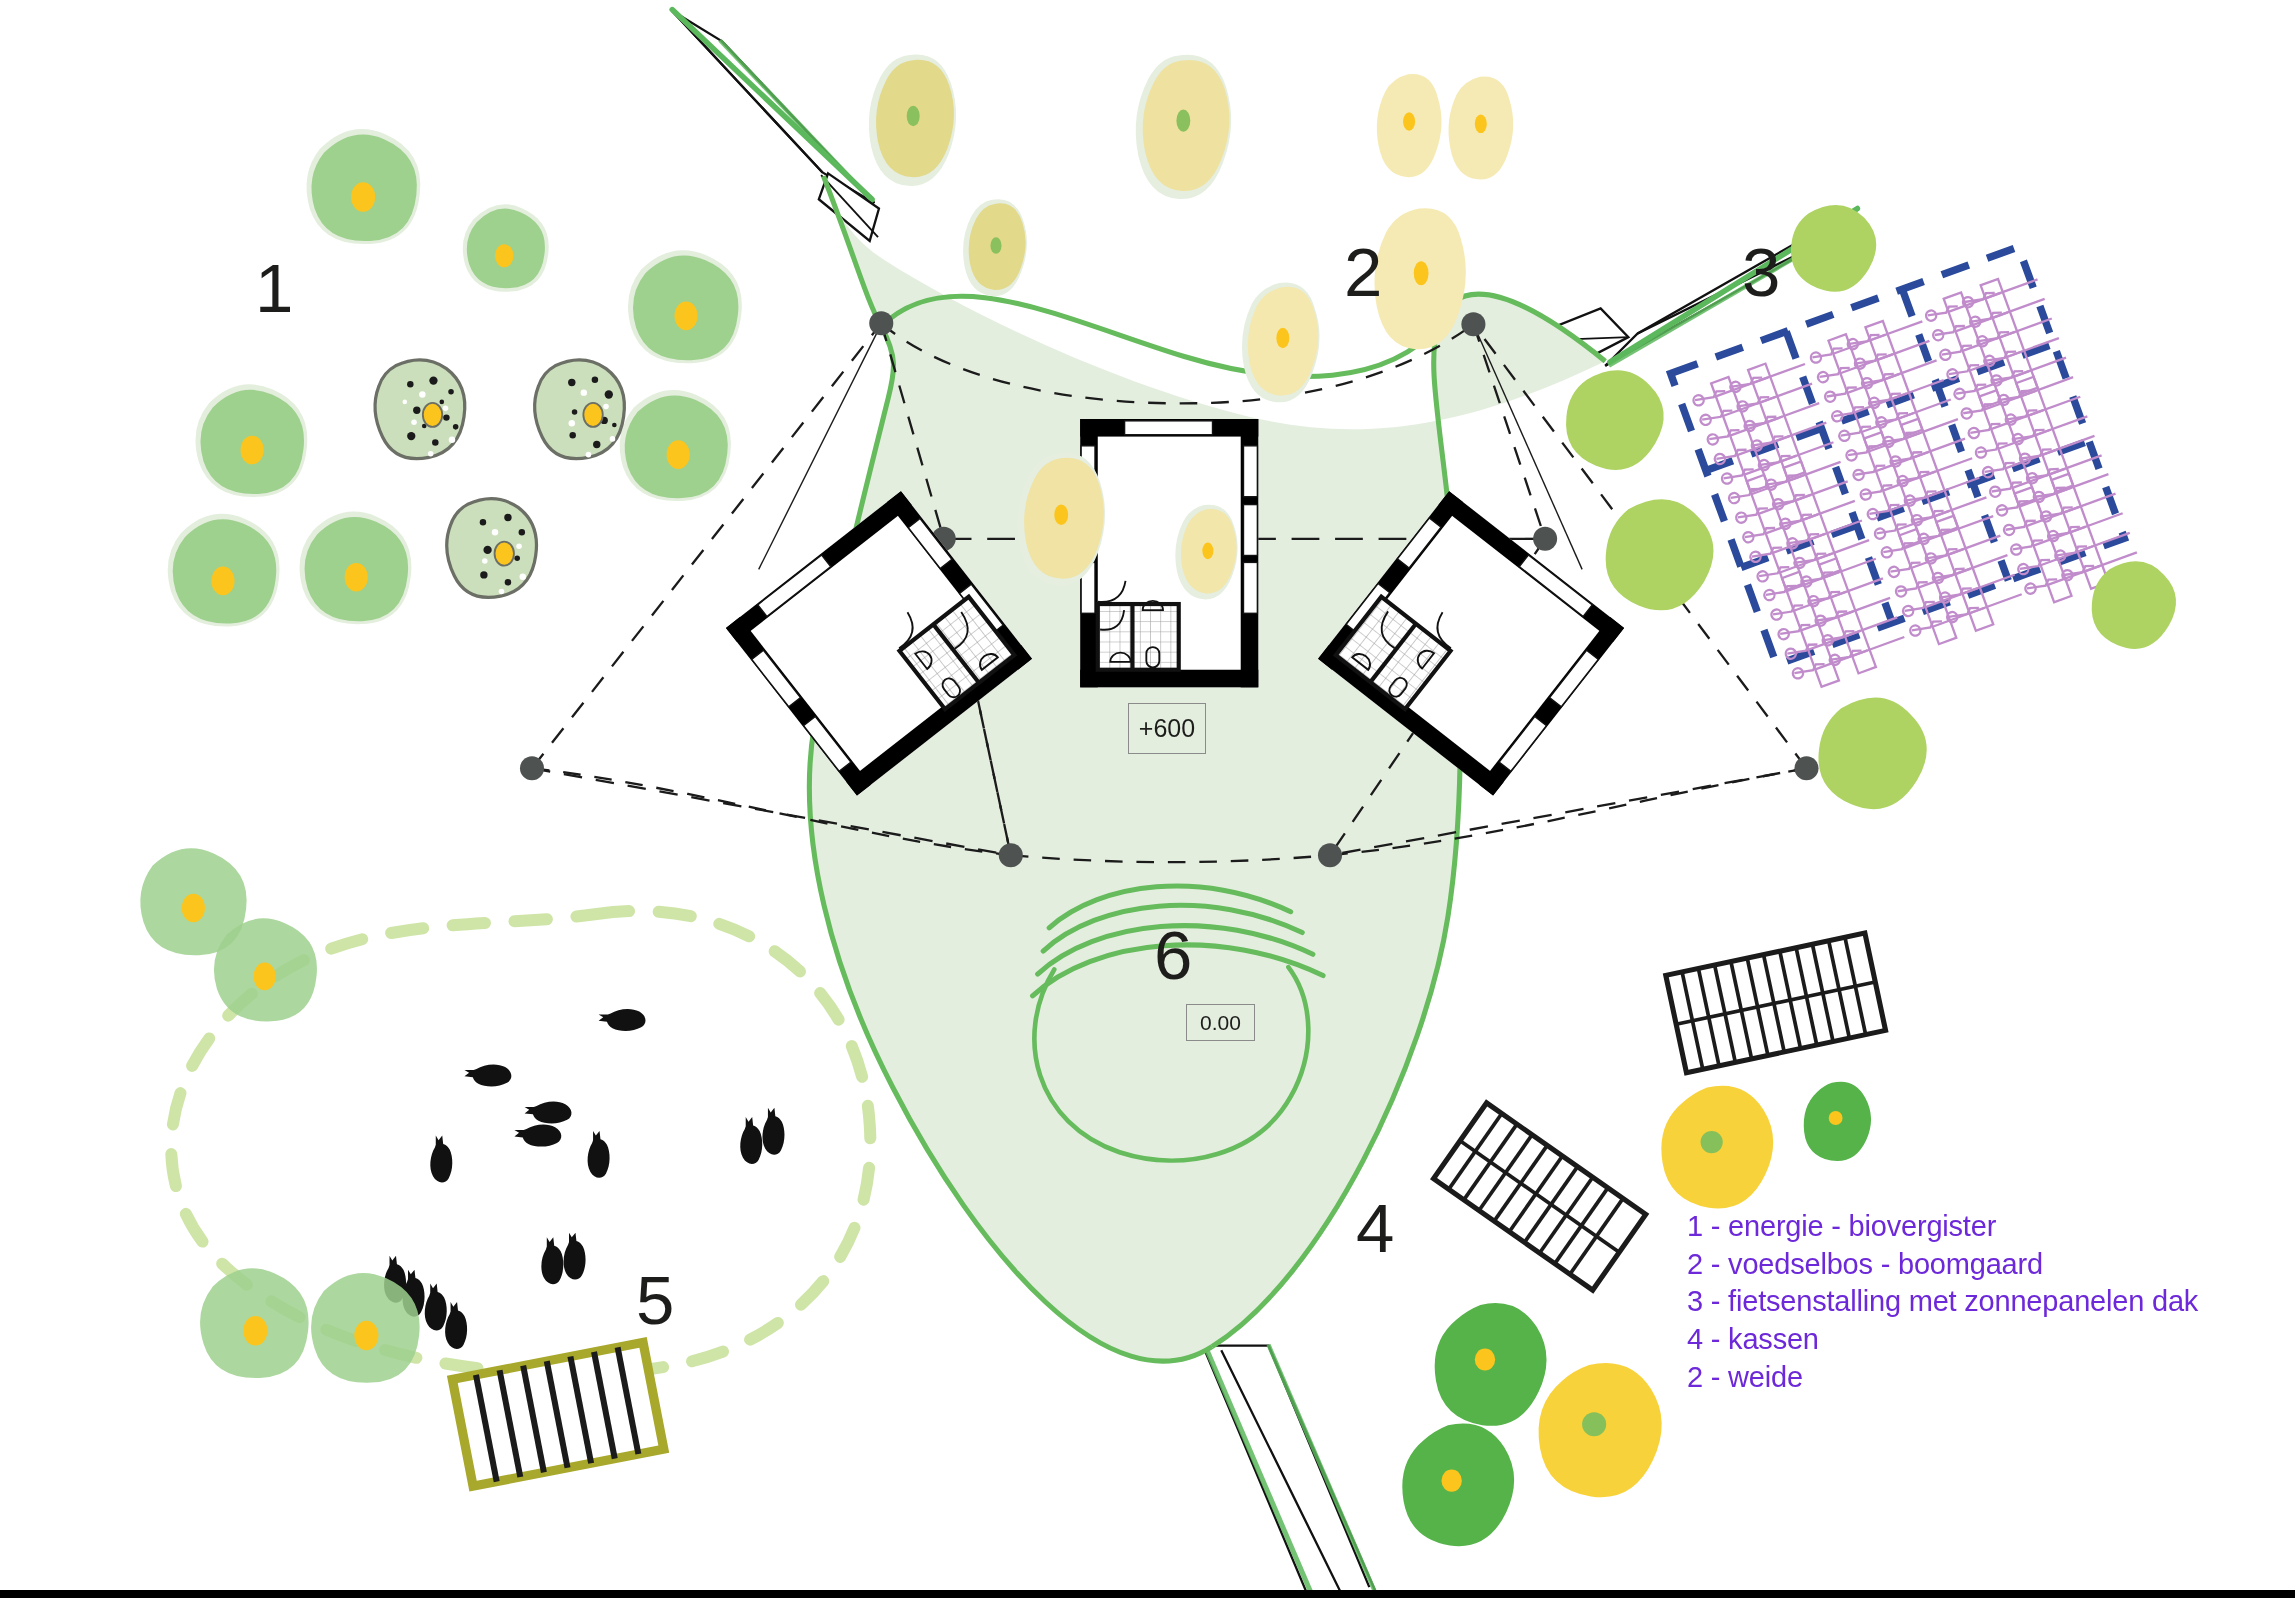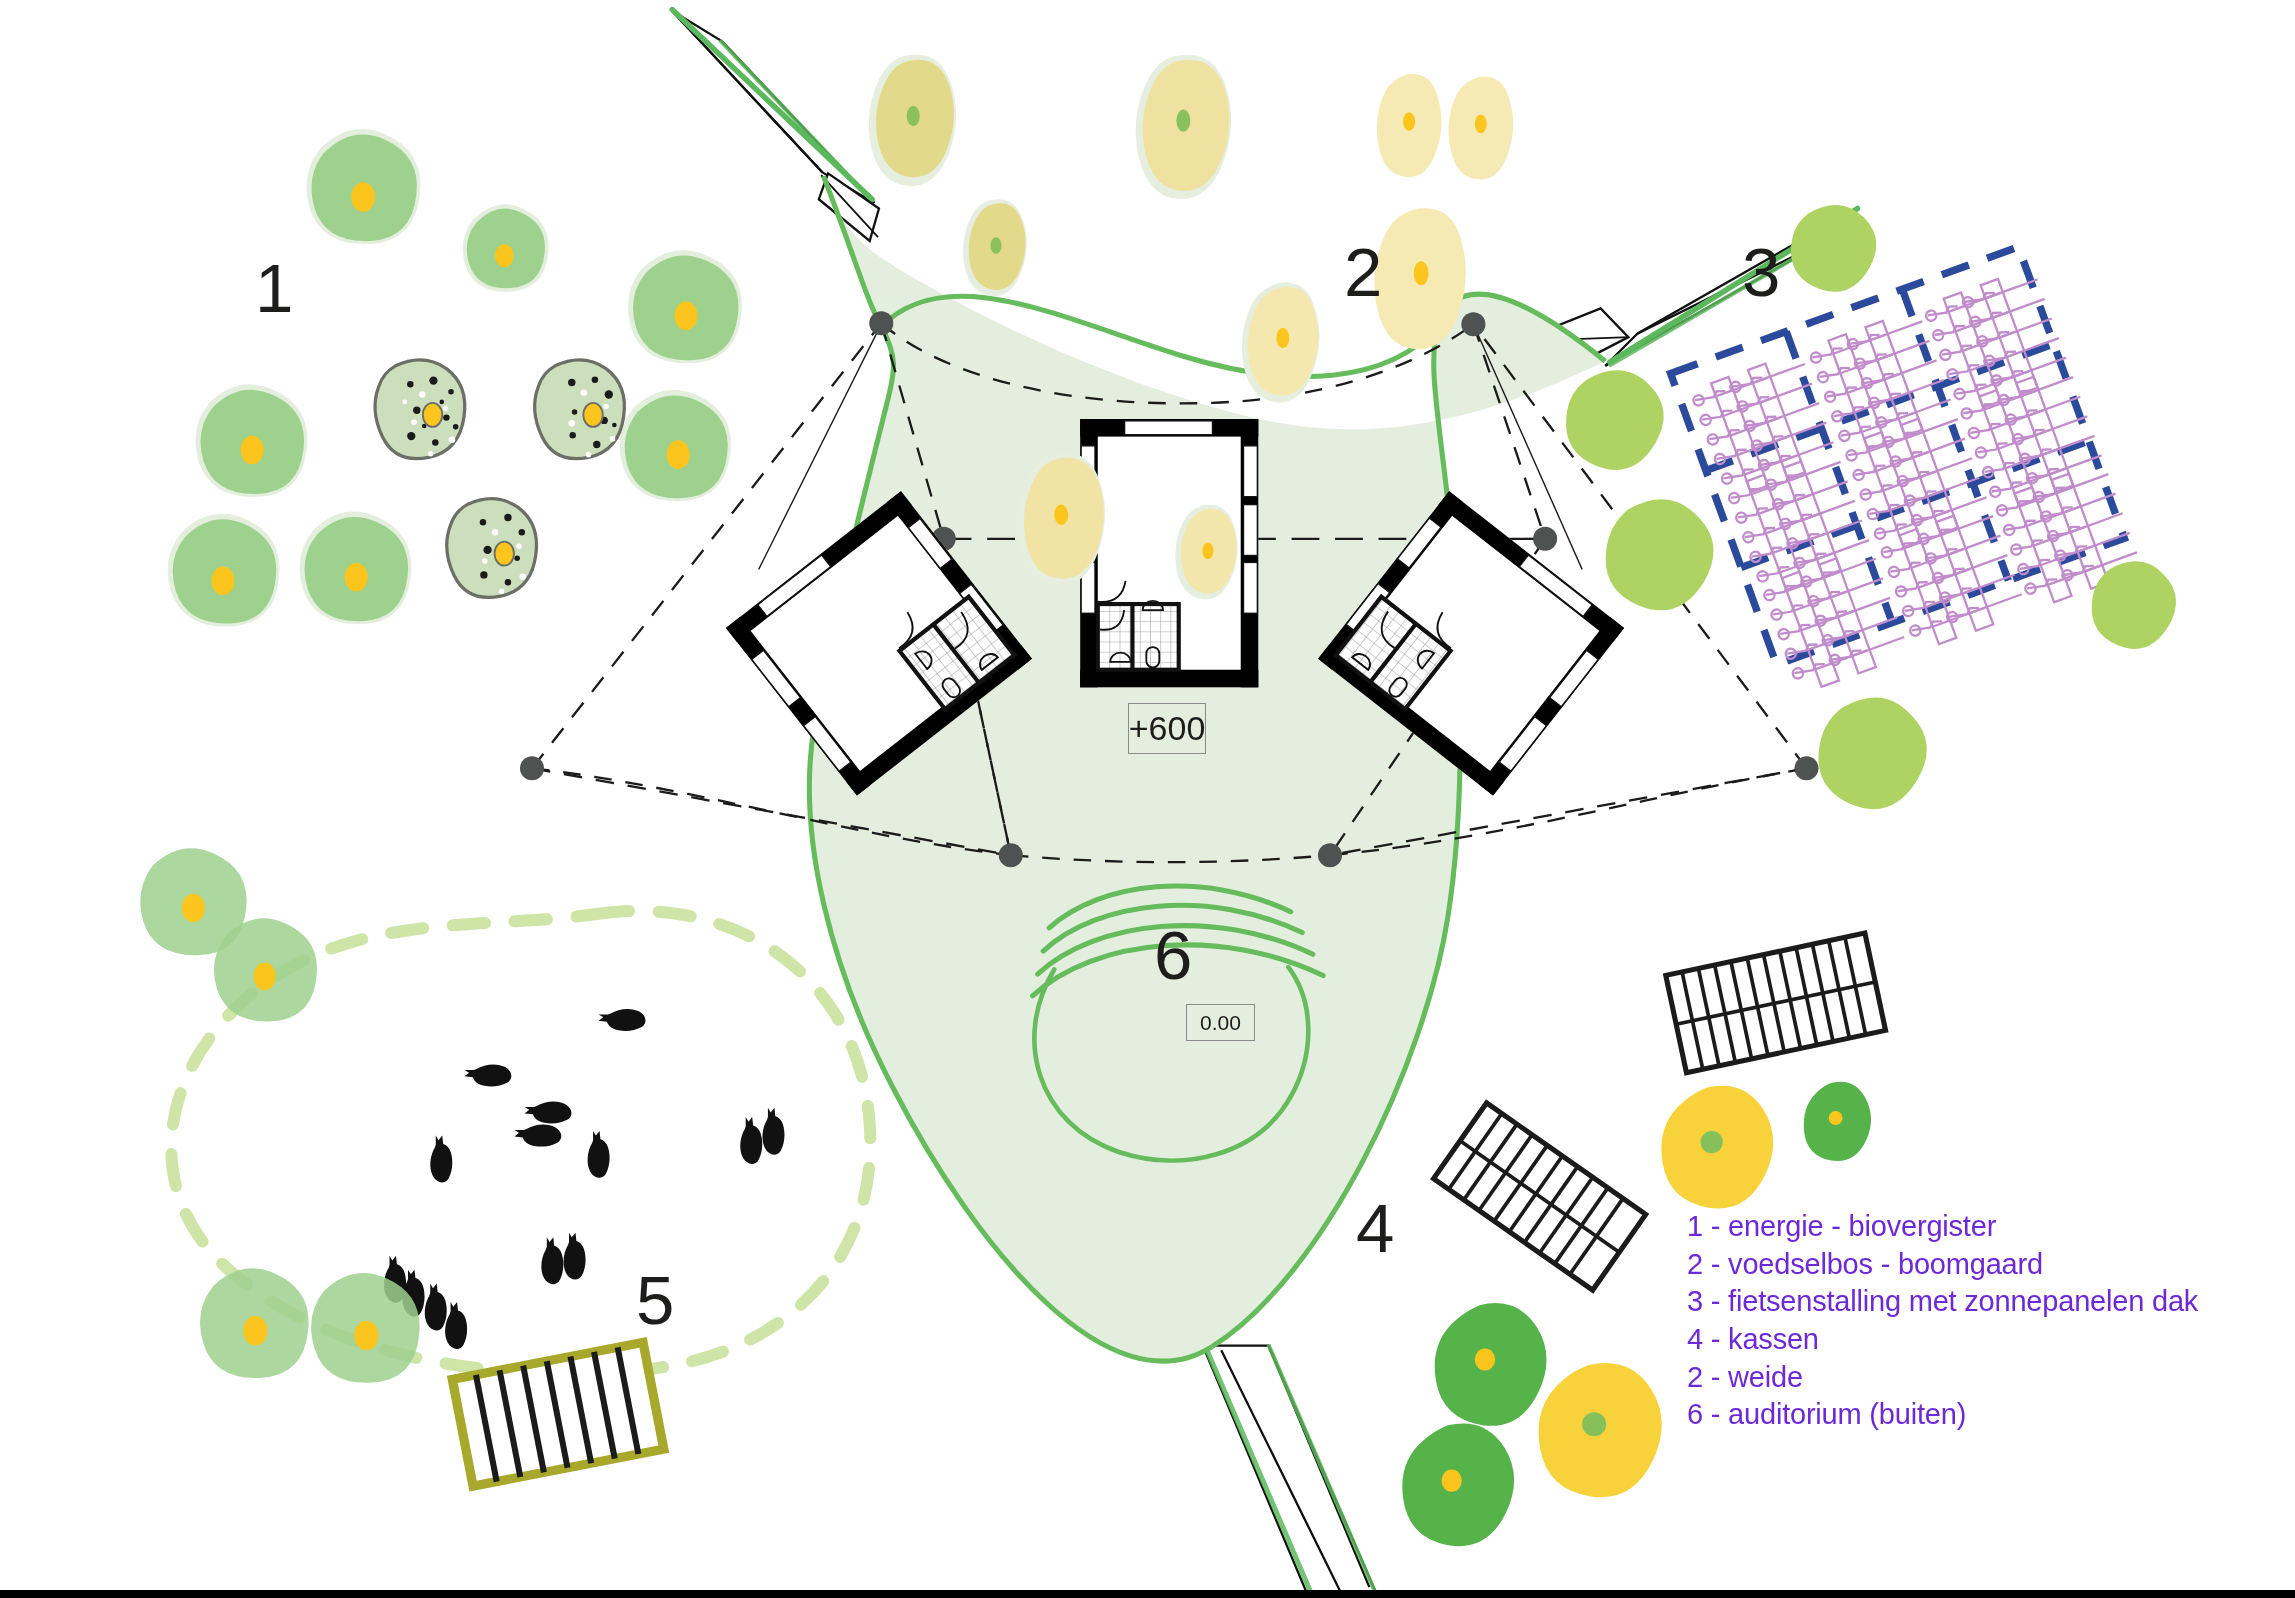--- a/index.html
+++ b/index.html
@@ -560,28 +560,27 @@
     </g>
   </svg>
 
   <div class="zone-num" style="left:255px;top:254px;font-size:69px;">1</div>
   <div class="zone-num" style="left:1344px;top:238px;font-size:69px;">2</div>
   <div class="zone-num" style="left:1742px;top:238px;font-size:69px;">3</div>
   <div class="zone-num" style="left:1356px;top:1194px;font-size:69px;">4</div>
   <div class="zone-num" style="left:636px;top:1266px;font-size:69px;">5</div>
   <div class="zone-num" style="left:1154px;top:921px;font-size:69px;">6</div>
 
-  <div class="lvl-box" style="left:1128px;top:703px;width:76px;height:49px;font-size:34px;">+600</div>
+  <div class="lvl-box" style="left:1128px;top:703px;width:76px;height:49px;font-size:25px;">+600</div>
   <div class="lvl-box" style="left:1186px;top:1004px;width:67px;height:35px;font-size:21px;">0.00</div>
 
   <div class="legend-block">
     <div class="legend-line">1 - energie - biovergister</div>
     <div class="legend-line">2 - voedselbos - boomgaard</div>
     <div class="legend-line">3 - fietsenstalling met zonnepanelen dak</div>
     <div class="legend-line">4 - kassen</div>
     <div class="legend-line">2 - weide</div>
-    <div class="legend-line">6 - auditorium (buiten)</div>
   </div>
 
   <div id="bottombar"></div>
 
 </div>
 
 
 </body></html>

